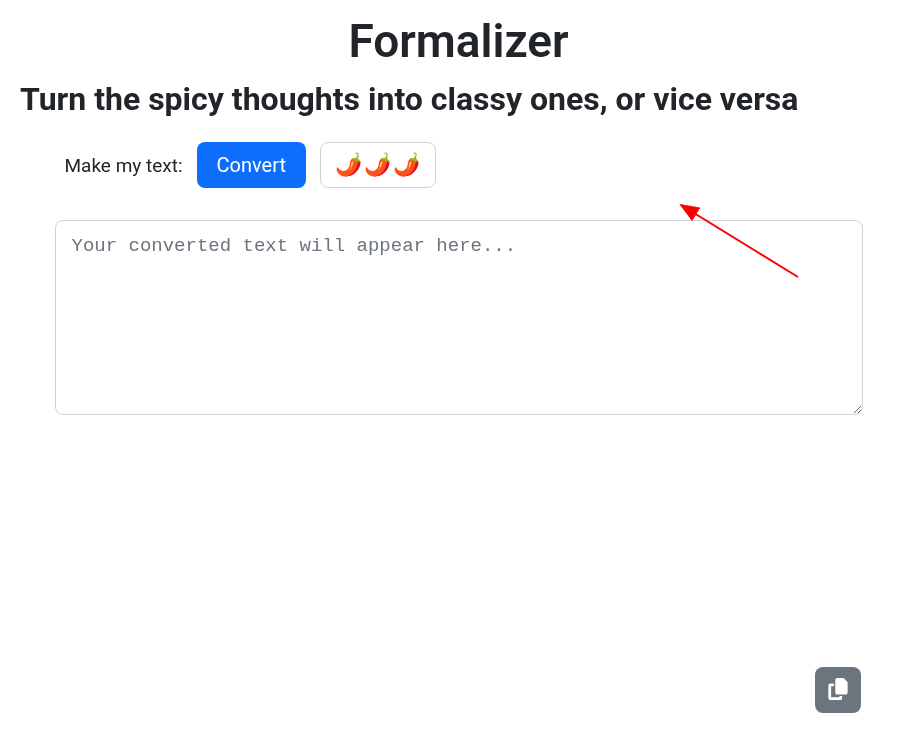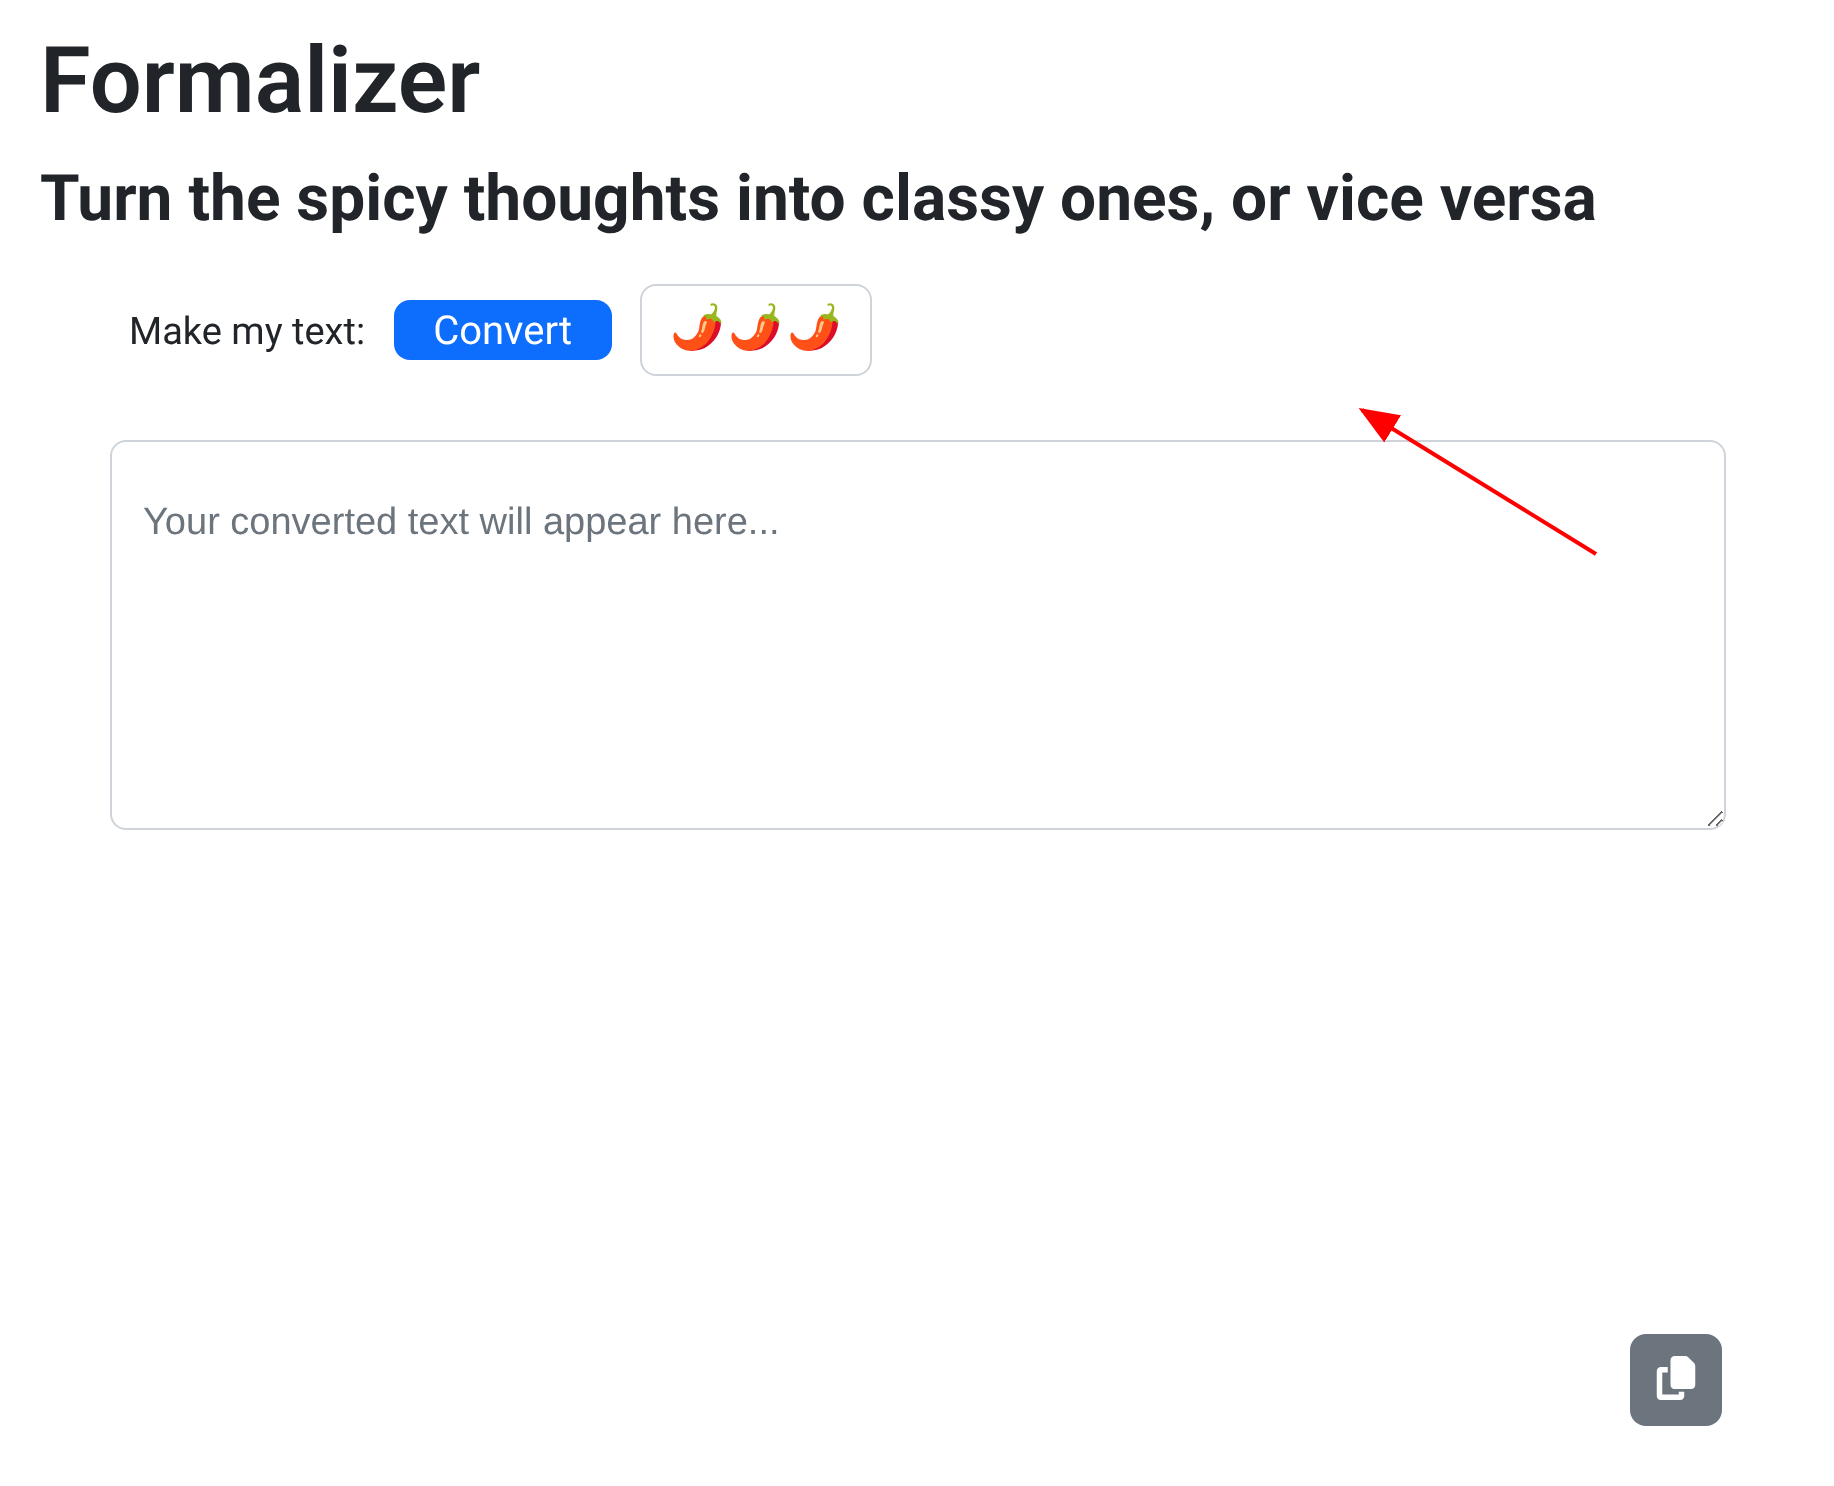--- a/index.html
+++ b/index.html
@@ -14,20 +14,21 @@
       color: #212529;
       width: 917px;
       height: 743px;
       padding: 10px 20px;
       position: relative;
     }
 
     .title {
       font-size: 46px;
       font-weight: 600;
+      text-align: center;
       margin-top: 4px;
       margin-bottom: 12px;
     }
 
     .subtitle {
       font-size: 32px;
       font-weight: 700;
       text-align: left;
       margin-bottom: 24px;
     }
@@ -117,21 +118,21 @@
 
     .select-chevron svg {
       width: 14px;
       height: 14px;
       stroke: #000;
       stroke-width: 2;
       fill: none;
     }
 
     .convert-btn {
-      height: 30px;
+      height: 46px;
       padding: 0 20px;
       font-size: 20px;
       font-family: inherit;
       background: #0d6efd;
       color: #fff;
       border: none;
       border-radius: 8px;
       cursor: pointer;
     }
 
@@ -148,23 +149,23 @@
     }
 
     .pepper {
       font-size: 22px;
       line-height: 1;
     }
 
     .output-textarea {
       width: 100%;
       height: 195px;
-      padding: 28px 16px;
-      font-size: 19px;
-      font-family: Liberation Sans, sans-serif;
+      padding: 12px 16px;
+      font-size: 19px;
+      font-family: Liberation Mono, monospace;
       border: 1px solid #ced4da;
       border-radius: 8px;
       resize: both;
       line-height: 1.4;
       color: #212529;
     }
 
     .output-textarea::placeholder {
       color: #6c757d;
     }

